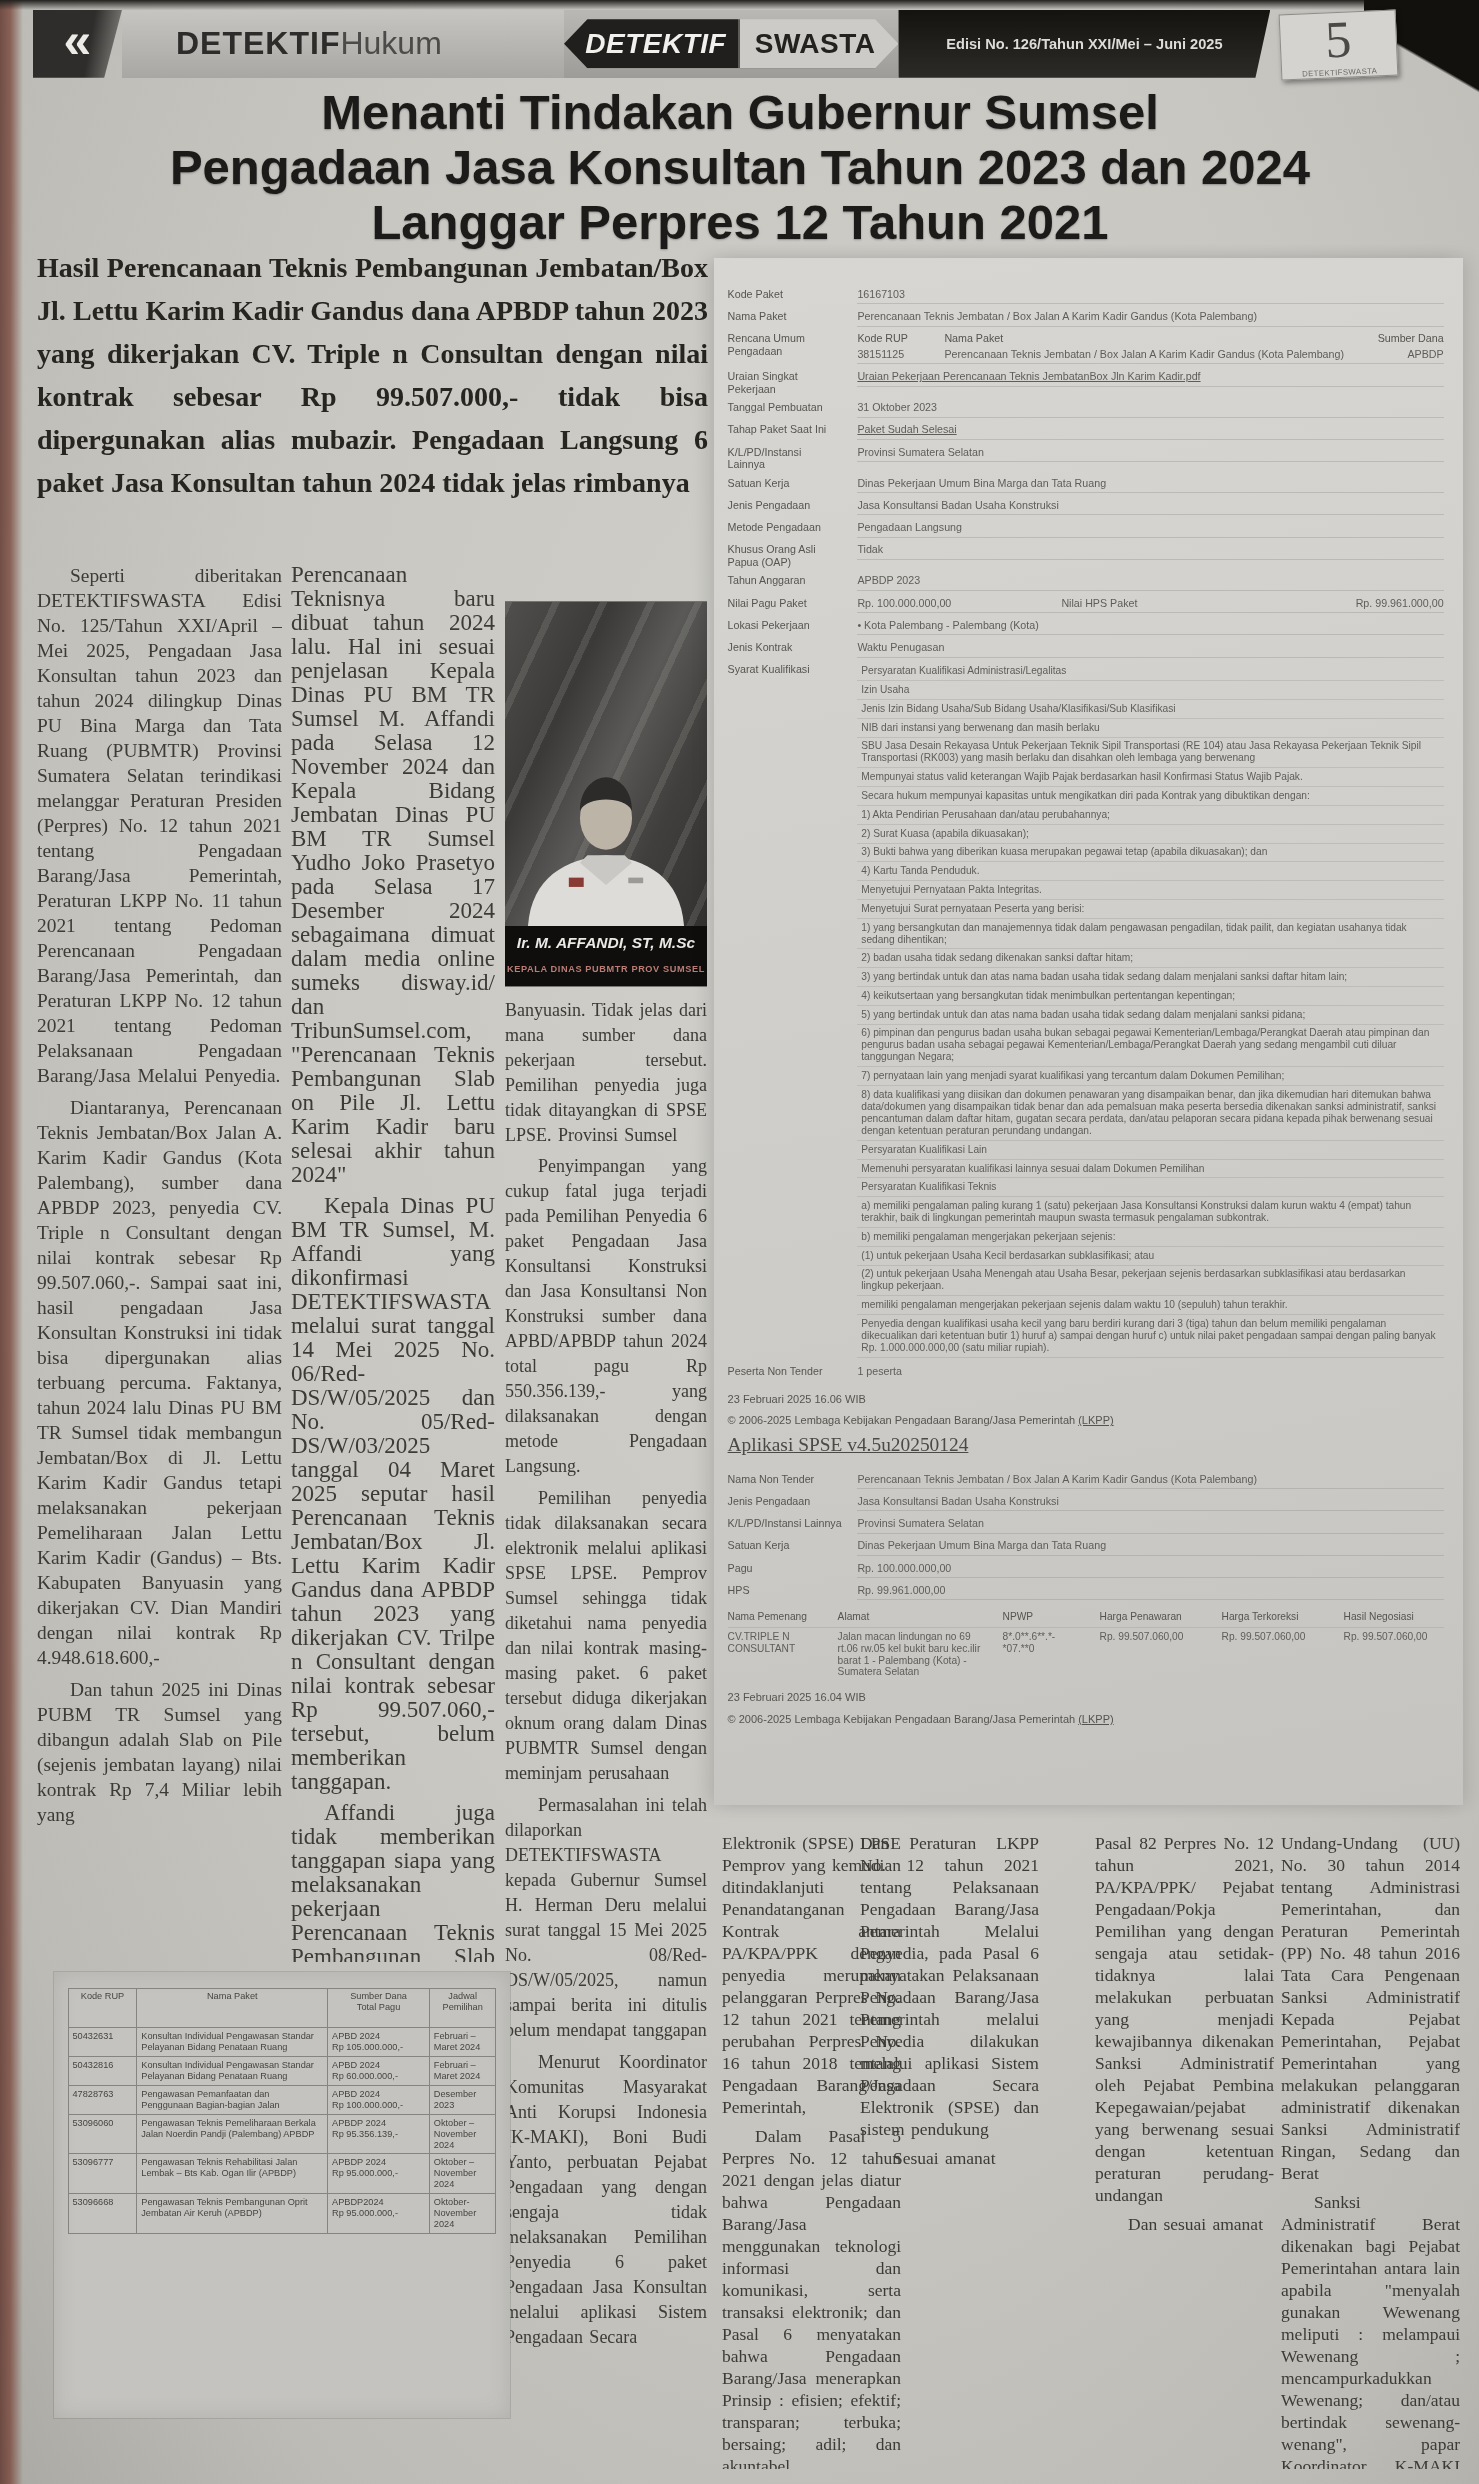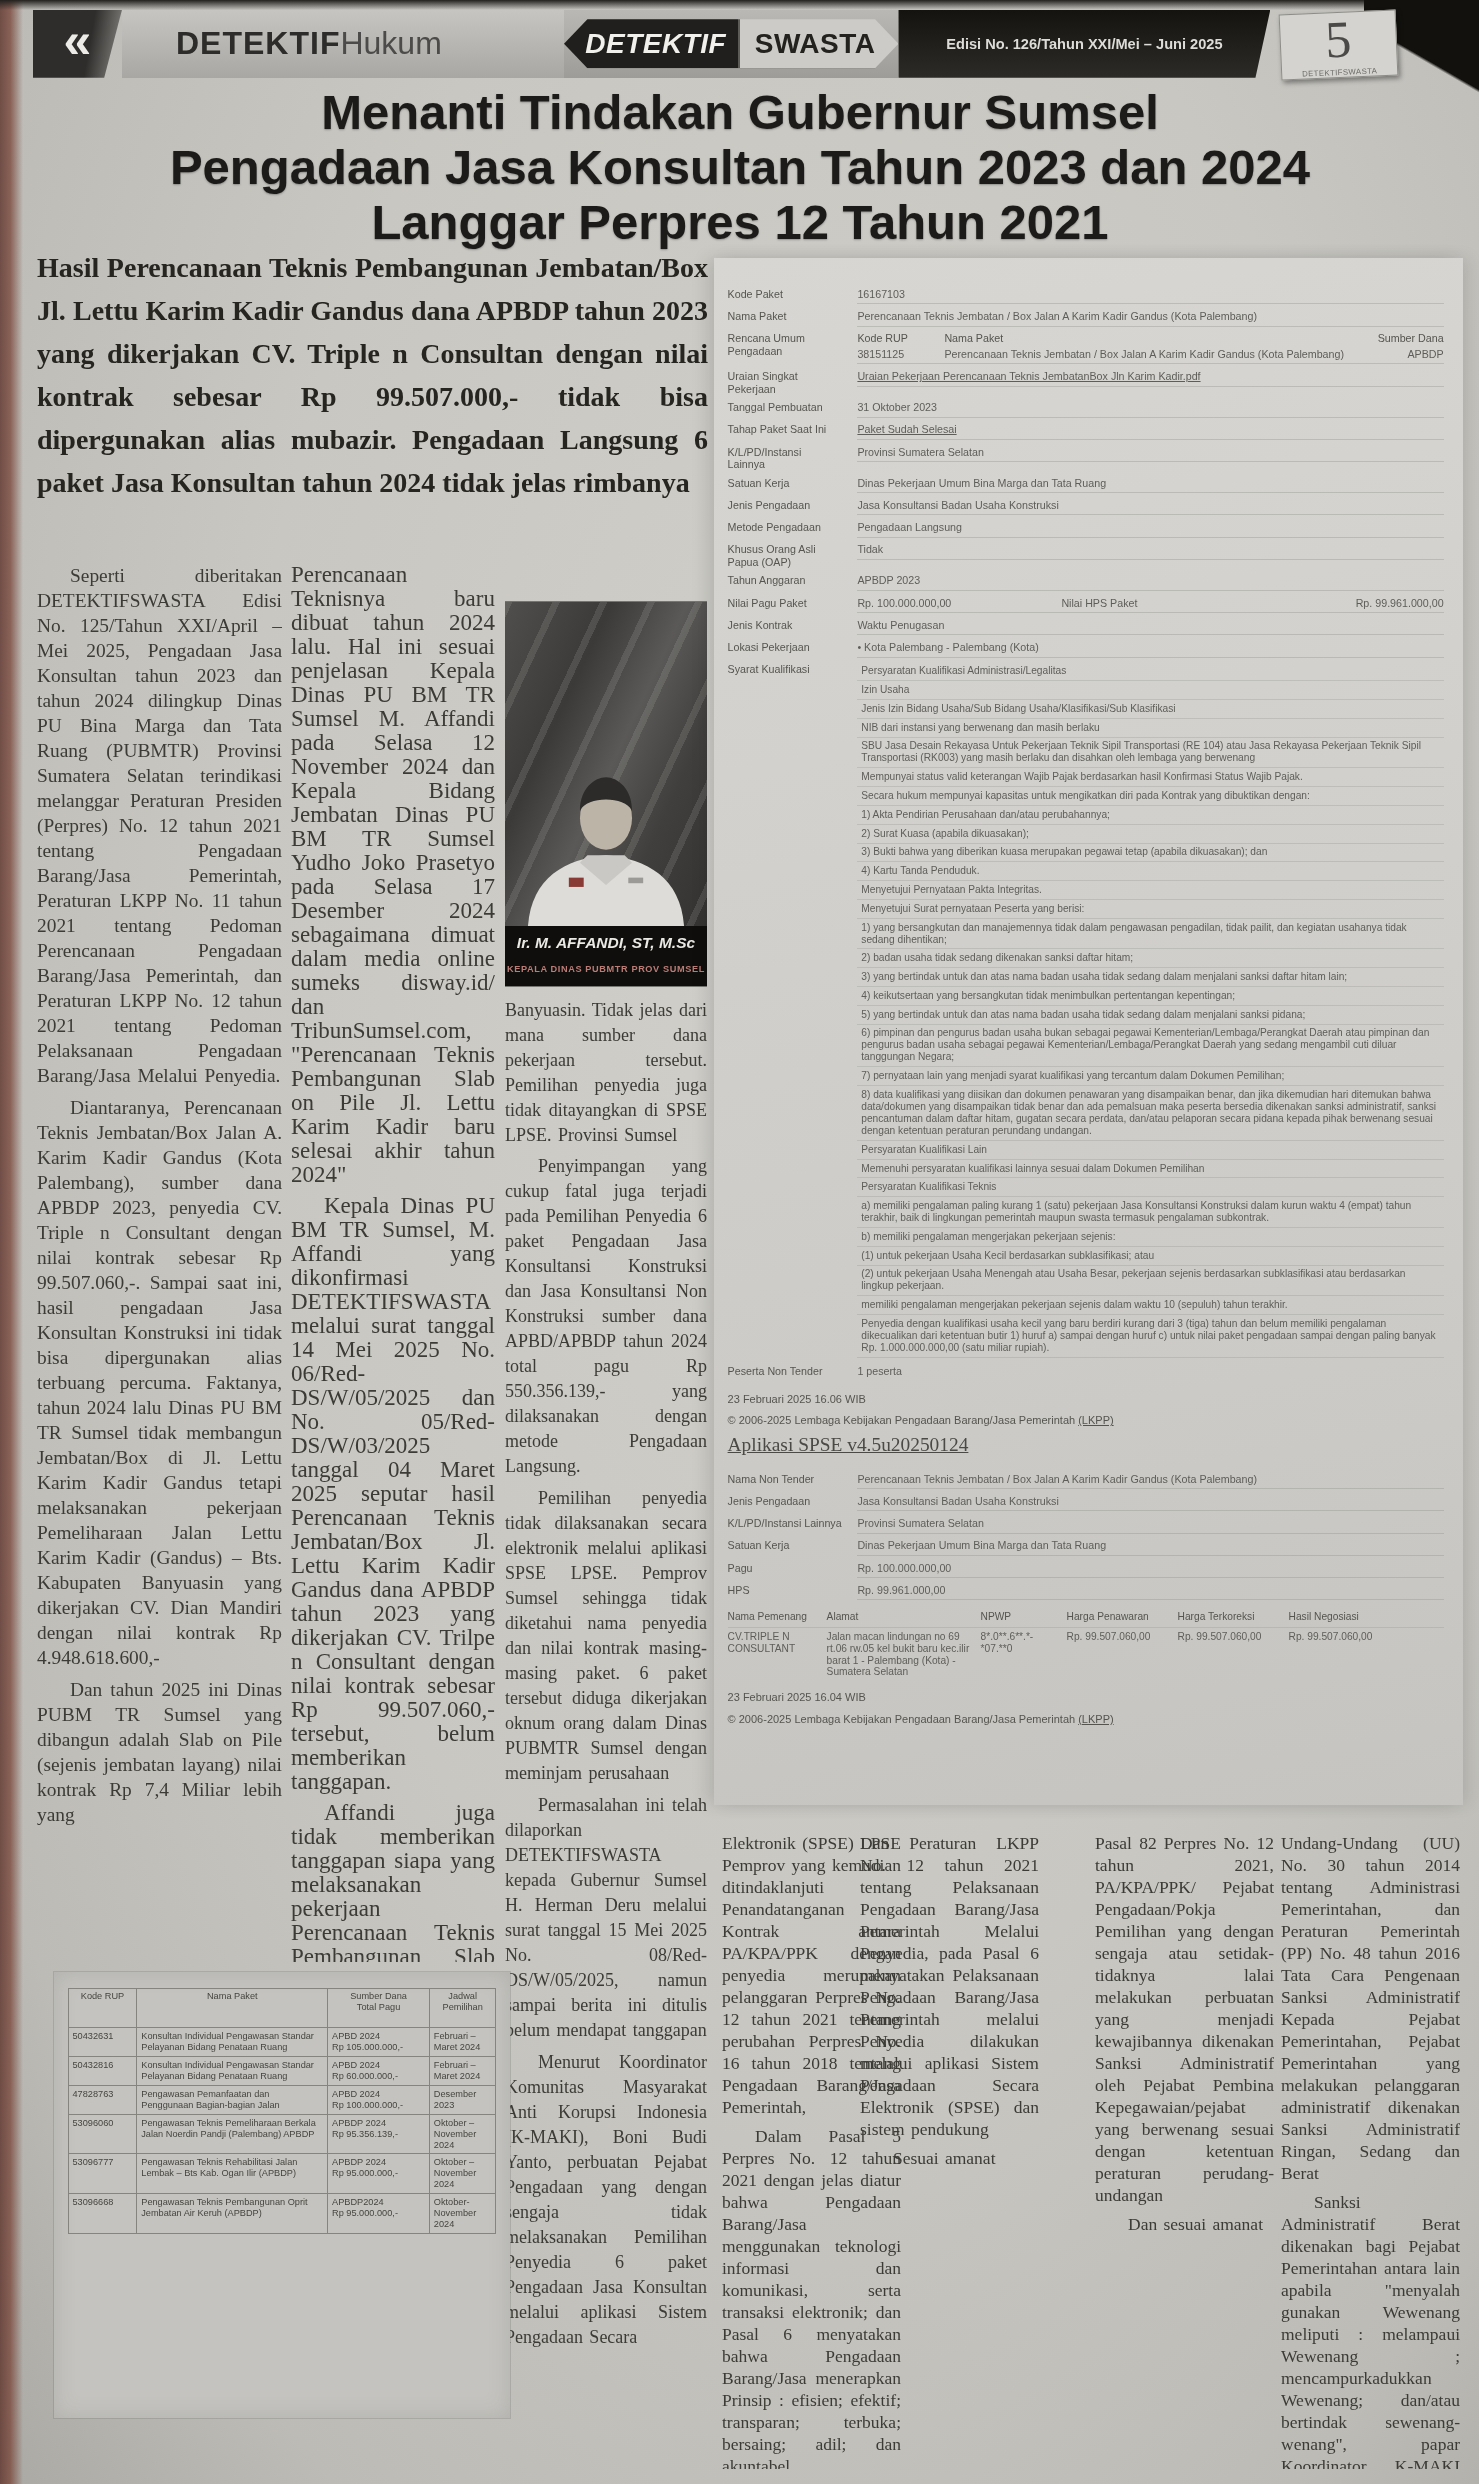--- a/index.html
+++ b/index.html
@@ -86,21 +86,21 @@
   .rup-head span:nth-child(3),.rup-line span:nth-child(3){flex:0 0 83px;text-align:right;}
   .rup-wrap{flex:1;border-bottom:1px solid rgba(150,149,145,.4);padding-bottom:2.9px;}
   .rup-head{color:#55544f;margin-bottom:2.9px;}
   #syarat-list{flex:1;}
   .syl{border-bottom:1px solid rgba(150,149,145,.32);padding:1.9px 3.9px 2.9px;margin-bottom:1px;
     font-size:10.2px;line-height:12px;}
   .meta{font-size:11px;color:#55544f;margin:9.7px 0 1.9px;}
   .app{font-family:"Liberation Serif",serif;font-size:19.4px;color:#4b4a46;text-decoration:underline;
     margin:5.8px 0 13.6px;display:inline-block;}
   .wtab{margin-top:3.9px;font-size:10.2px;line-height:11.6px;}
-  .wrow{display:flex;gap:10px;padding:3.9px 0;border-top:1px solid rgba(150,149,145,.32);}
+  .wrow{display:flex;gap:21px;padding:3.9px 0;border-top:1px solid rgba(150,149,145,.32);}
   .wrow.wh{border-top:none;color:#55544f;}
   .wc0{flex:0 0 89px;} .wc1{flex:0 0 144px;} .wc2{flex:0 0 76px;} .wc3{flex:0 0 101px;} .wc4{flex:0 0 101px;} .wc5{flex:1;}
 
   
   #paket-block{position:absolute;left:54px;top:1972px;width:456px;height:446px;box-sizing:border-box;
     background:#c4c3bf;padding:15.5px 13.6px;
     box-shadow:0 0 0 1px rgba(120,119,115,.3), inset 0 0 21.3px rgba(90,89,85,.18);}
   #paket-table{width:100%;border-collapse:collapse;font-family:"Liberation Sans",sans-serif;
     font-size:9.2px;line-height:11px;color:#46453f;}
   #paket-table th,#paket-table td{border:1px solid #85847f;padding:2.9px 3.9px;vertical-align:top;
@@ -267,26 +267,26 @@
       <div class="dlabel">Nilai Pagu Paket</div>
       <div class="dval" style="display:flex;border-bottom:1px solid rgba(150,149,145,.4);">
         <span style="flex:0 0 184px;">Rp. 100.000.000,00</span>
         <span style="flex:0 0 213px;margin-left:20px;">Nilai HPS Paket</span>
         <span style="flex:1;text-align:right;">Rp. 99.961.000,00</span>
       </div>
     </div>
 
     <div id="doc-a3">
         <div class="drow">
+          <div class="dlabel">Lokasi Pekerjaan</div>
+          <div class="dval">•      Kota Palembang - Palembang (Kota)</div>
+        </div>
+        <div class="drow">
           <div class="dlabel">Jenis Kontrak</div>
           <div class="dval">Waktu Penugasan</div>
-        </div>
-        <div class="drow">
-          <div class="dlabel">Lokasi Pekerjaan</div>
-          <div class="dval">•      Kota Palembang - Palembang (Kota)</div>
         </div>
       </div>
 
     <div class="drow">
       <div class="dlabel">Syarat Kualifikasi</div>
       <div id="syarat-list">
           <div class="syl">Persyaratan Kualifikasi Administrasi/Legalitas</div>
           <div class="syl">Izin Usaha</div>
           <div class="syl">Jenis Izin   Bidang Usaha/Sub Bidang Usaha/Klasifikasi/Sub Klasifikasi</div>
           <div class="syl">NIB          dari instansi yang berwenang dan masih berlaku</div>

